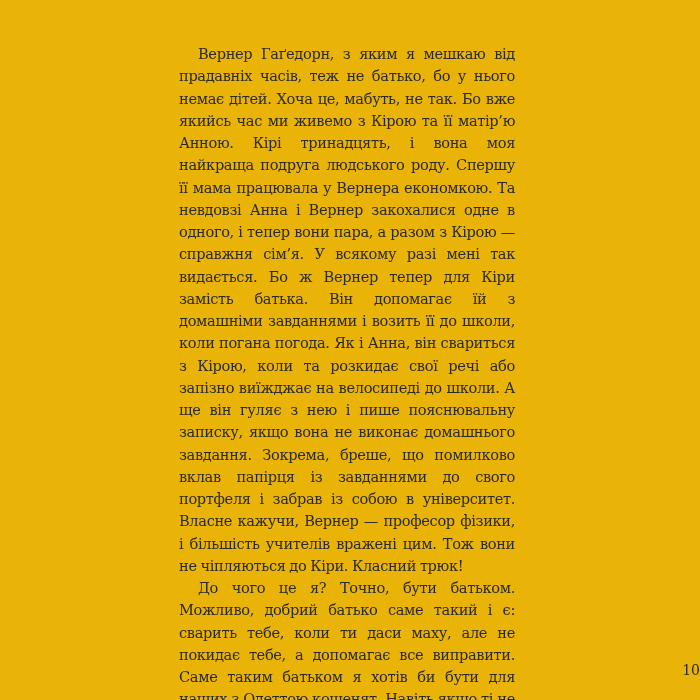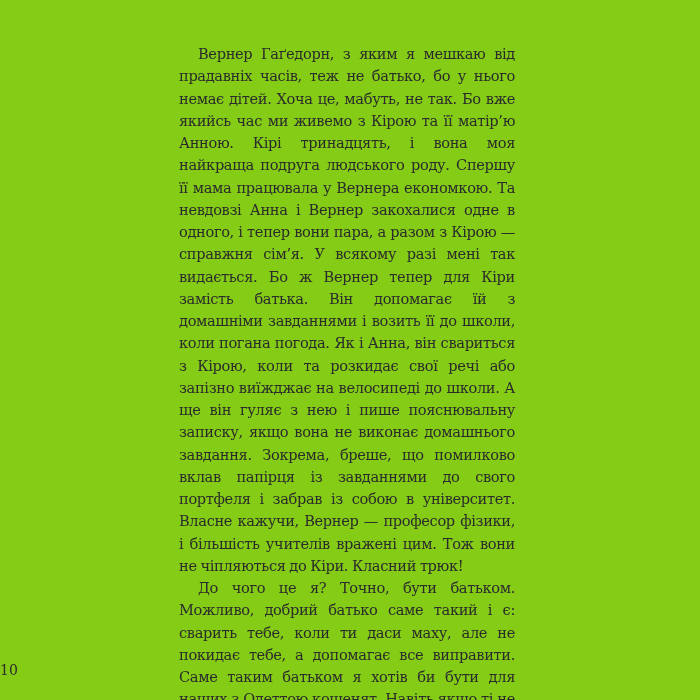--- a/index.html
+++ b/index.html
@@ -10,21 +10,21 @@
     body {
       width: 700px;
       height: 700px;
       position: relative;
       overflow: hidden;
     }
     .page {
       position: absolute;
       left: 0; top: 0;
       width: 700px; height: 700px;
-      background: #84cc16;
+      background: #eab308;
     }
     .text-block {
       position: absolute;
       left: 179px;
       top: 43px;
       width: 336px;
       font-family: "DejaVu Serif", "Liberation Serif", serif;
       font-size: 14.6px;
       line-height: 22.25px;
       color: #2b2b2b;
@@ -35,21 +35,21 @@
     .text-block p {
       margin: 0;
       text-indent: 19px;
       hyphens: manual;
     }
     .page-number {
       position: absolute;
       left: 0;
       width: 700px;
       top: 662px;
-      text-align: left;
+      text-align: right;
       font-family: "DejaVu Serif", "Liberation Serif", serif;
       font-size: 14px;
       color: #2b2b2b;
     }
   </style>
 </head>
 <body>
 
 <div class="page">
   <div class="text-block">

